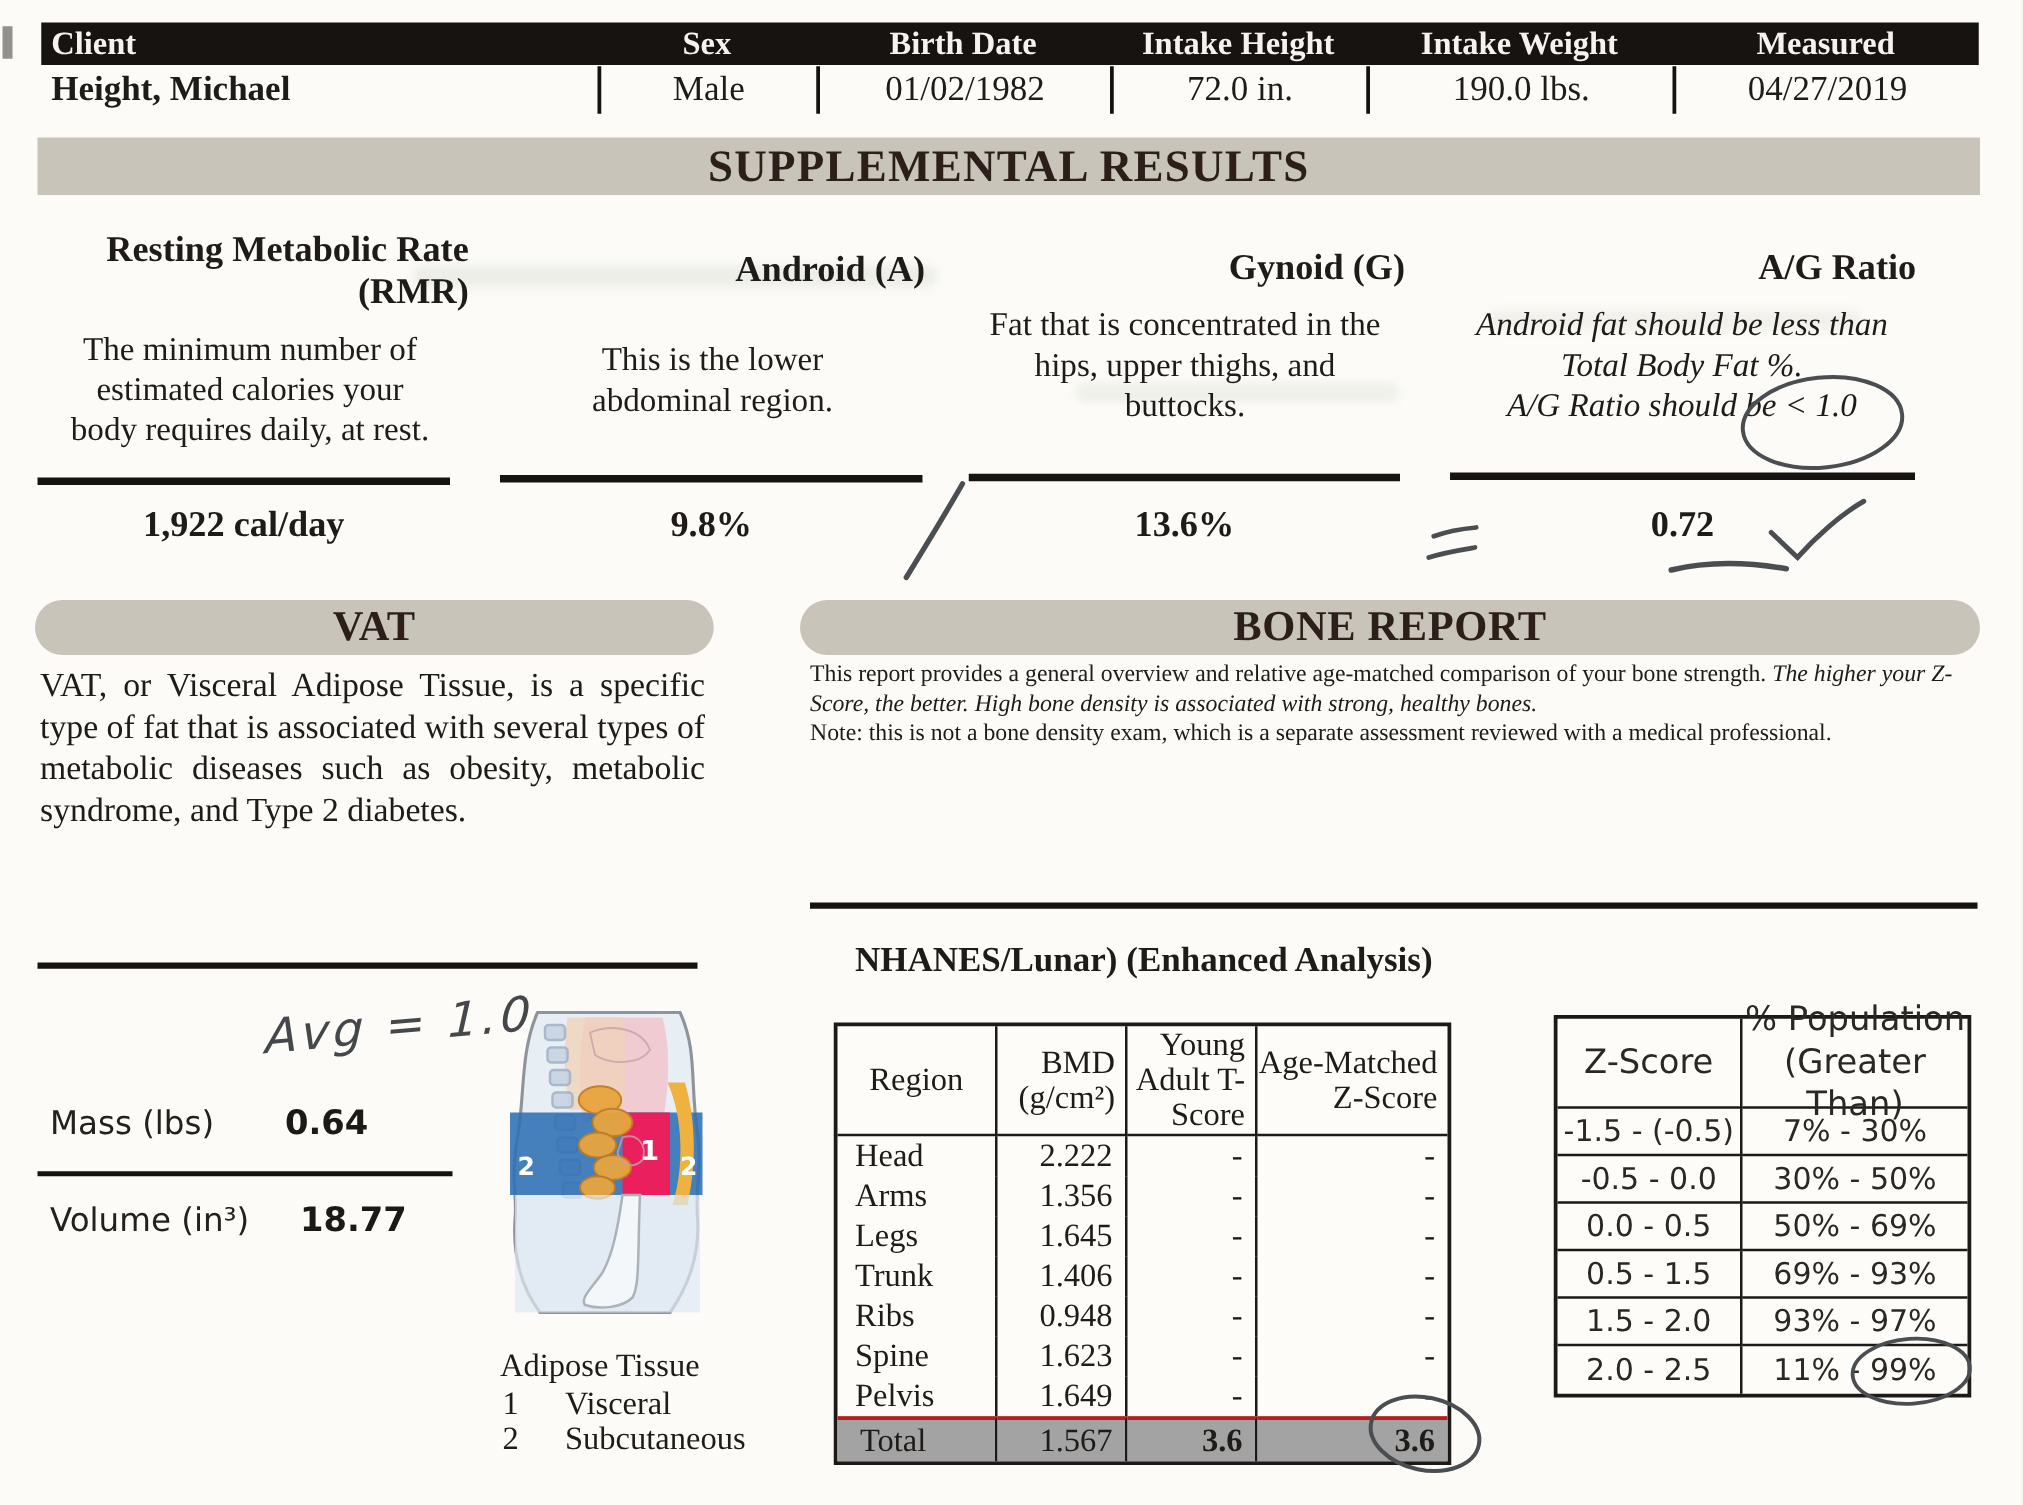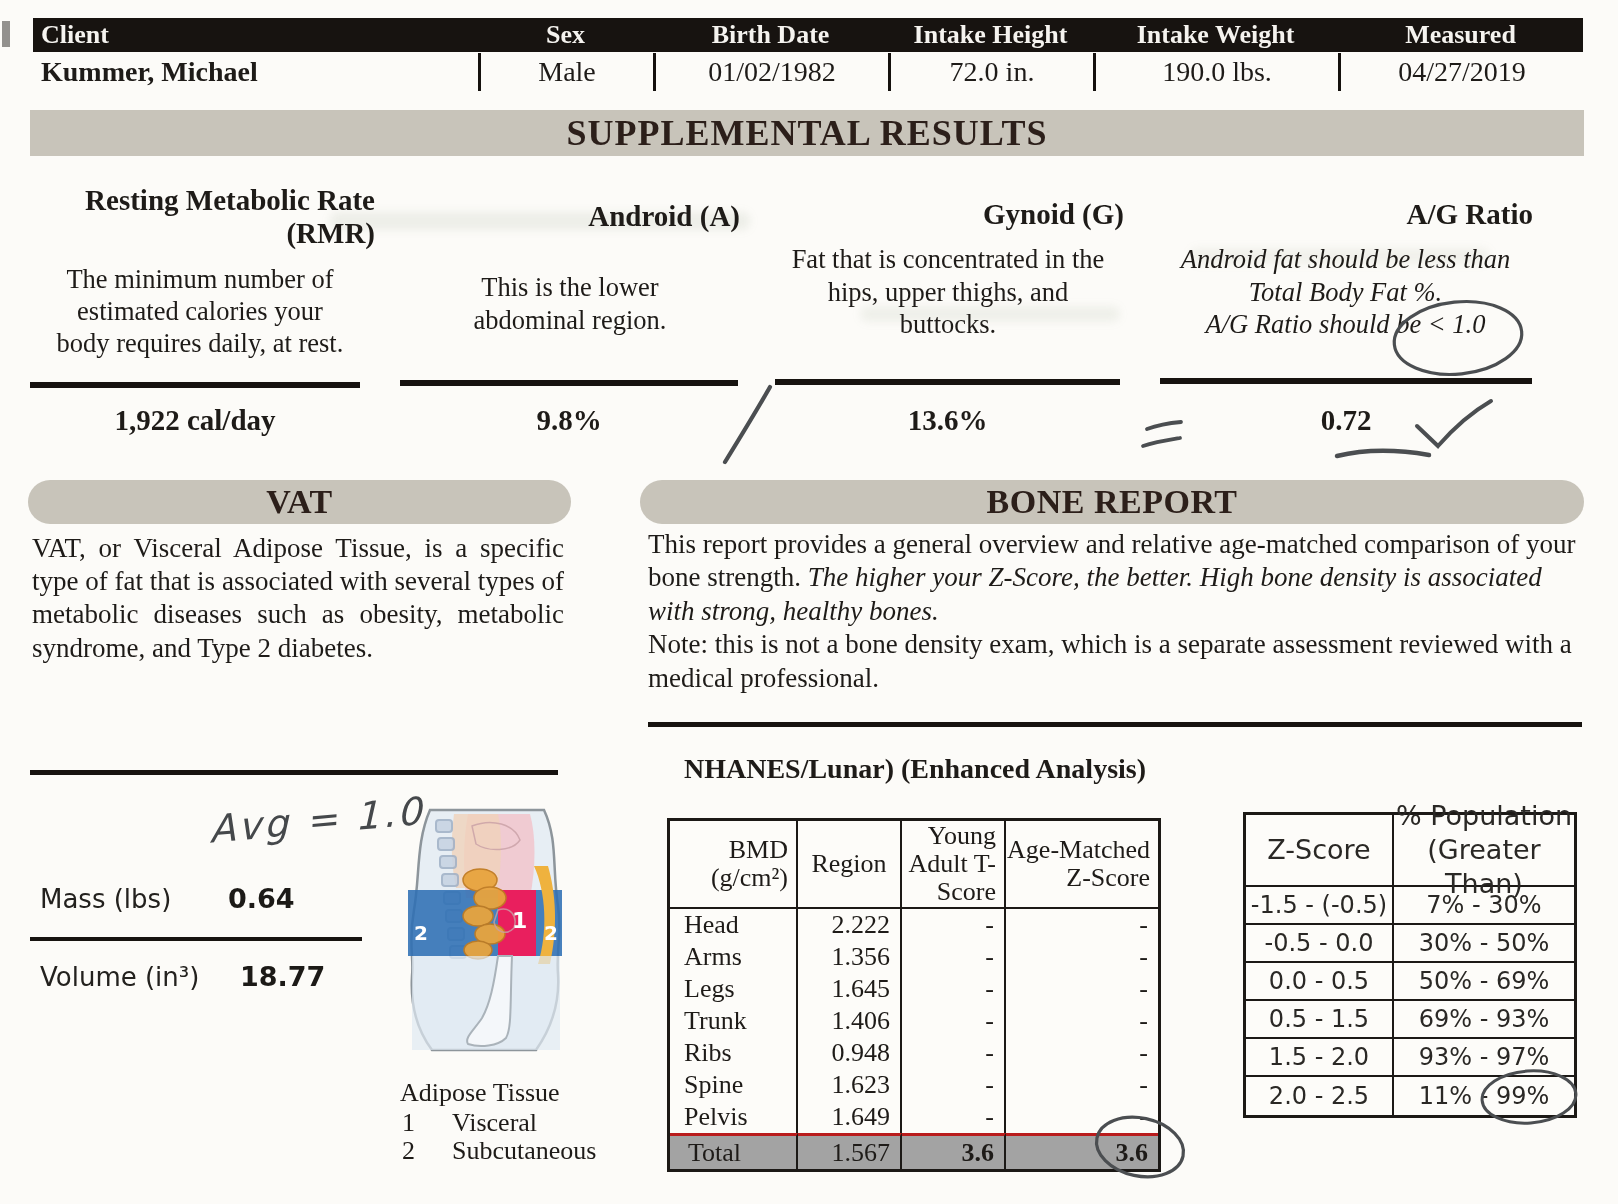--- a/index.html
+++ b/index.html
@@ -26,21 +26,21 @@
   .colblock{text-align:center;}
   .col-title{font-weight:bold;font-size:29px;line-height:1.15;text-align:right;}
   .col-desc{font-size:26.5px;line-height:1.22;margin-top:12px;}
   .col-desc span{display:block;}
   .italic{font-style:italic;}
   .rule{background:#171310;}
   .val{font-weight:bold;font-size:29px;text-align:center;}
 
   .vat-body{font-size:27px;line-height:1.23;text-align:justify;}
   .vat-note{font-size:27px;line-height:1.23;font-style:italic;}
-  .bone-body{font-size:27px;line-height:1.24;}
+  .bone-body{font-size:19px;line-height:1.24;}
   .bone-note{display:block;}
 
   .hand{font-family:"DejaVu Sans","Liberation Sans",sans-serif;font-style:italic;
         color:#45484b;font-size:38px;letter-spacing:3px;transform:rotate(-5deg) skewX(-7deg);}
 
   .mv-label{font-size:26px;font-family:"DejaVu Sans","Liberation Sans",sans-serif;color:#23211e;}
   .mv-value{font-size:27px;font-weight:bold;font-family:"DejaVu Sans","Liberation Sans",sans-serif;color:#1c1a17;}
 
   .legend-title,.legend-num,.legend-label{font-size:26px;}
 
@@ -89,21 +89,21 @@
 
   <div class="abs hdr-bar">
     <div class="c first">Client</div>
     <div class="c">Sex</div>
     <div class="c">Birth Date</div>
     <div class="c">Intake Height</div>
     <div class="c">Intake Weight</div>
     <div class="c">Measured</div>
   </div>
   <div class="abs data-row">
-    <div class="c first">Kummer, Michael</div>
+    <div class="c first">Height, Michael</div>
     <div class="c">Male</div>
     <div class="c">01/02/1982</div>
     <div class="c">72.0 in.</div>
     <div class="c">190.0 lbs.</div>
     <div class="c">04/27/2019</div>
   </div>
 
   <div class="abs bar supp-bar">SUPPLEMENTAL RESULTS</div>
 
   <div class="abs colblock" style="left:25px;top:184px;width:350px;">
@@ -209,22 +209,22 @@
     <span>This report provides a general overview and relative age-matched comparison of your bone strength.  </span><span class="italic">The higher your Z-Score, the better.  High bone density is associated with strong, healthy bones.</span>
     <span class="bone-note">Note: this is not a bone density exam, which is a separate assessment reviewed with a medical professional.</span>
   </div>
   <div class="abs rule" style="left:648px;top:722px;width:934px;height:5px;"></div>
 
   <div class="abs bone-title" style="left:660px;top:752px;width:510px;">
     <div>NHANES/Lunar) (Enhanced Analysis)</div>
   </div>
 
   <div class="abs bt">
+    <div class="h center">Region</div>
     <div class="h right">BMD (g/cm²)</div>
-    <div class="h center">Region</div>
     <div class="h right">Young Adult T-Score</div>
     <div class="h right lastcol">Age-Matched Z-Score</div>
 
     <div class="d name">Head</div>
     <div class="d num">2.222</div>
     <div class="d num">-</div>
     <div class="d num lastcol">-</div>
 
     <div class="d name">Arms</div>
     <div class="d num">1.356</div>

